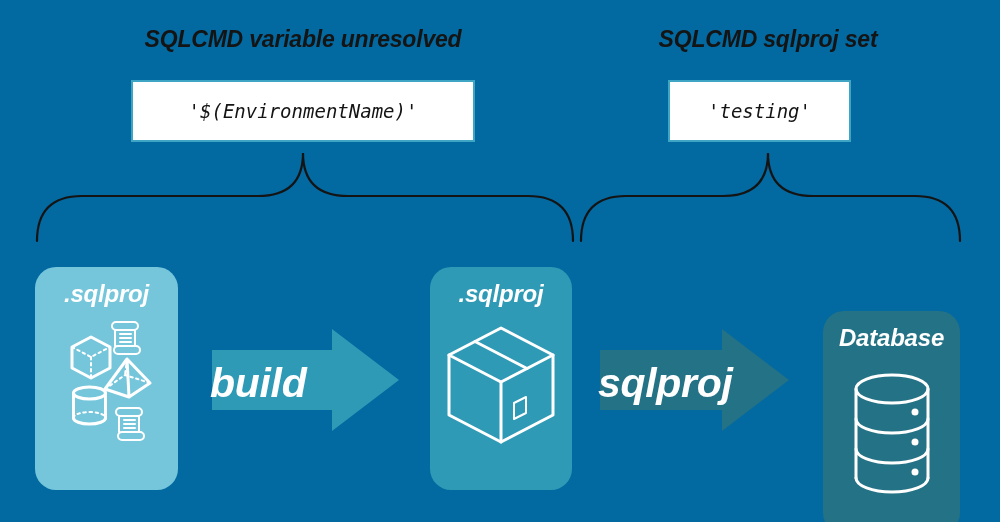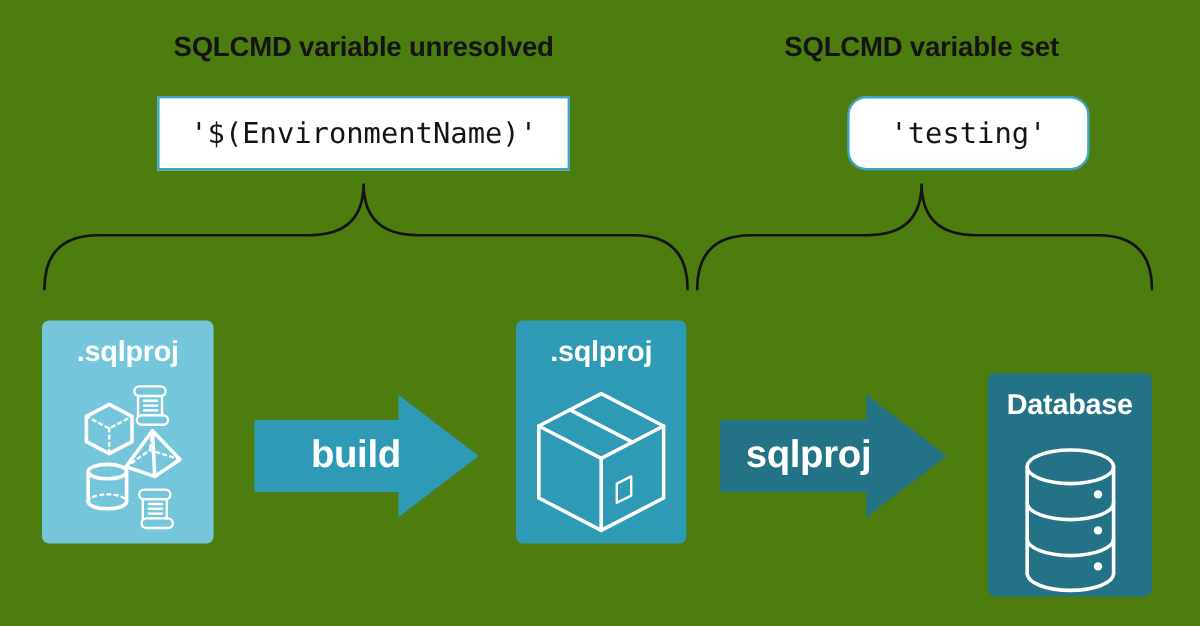--- a/index.html
+++ b/index.html
@@ -1,70 +1,71 @@
 <!DOCTYPE html>
 <html style="--sqlproj-fill: #75C6DB; --dacpac-fill: #2E9AB5; --database-fill: #247285; --code-border: #3EA6C4; --ink: #141414;"><head>
 <meta charset="utf-8">
 <style>
   html,body{margin:0;padding:0;background:#ffffff;}
   .canvas{
-    position:relative;width:1000px;height:522px;background:#4d7c0f;overflow:hidden;
+    position:relative;width:1000px;height:522px;background:#0369a1;overflow:hidden;
     font-family:"Liberation Sans",sans-serif;
+    font-style:italic;
   }
   .heading{
     position:absolute;top:26px;font-size:23px;font-weight:700;color:var(--ink,#141414);
     text-align:center;letter-spacing:-0.2px;
   }
   .h-left{left:103px;width:400px;}
   .h-right{left:578px;width:380px;}
   .codebox{
     position:absolute;top:80px;height:62px;box-sizing:border-box;background:#ffffff;
     border:2px solid var(--code-border,#3EA6C4);
     display:flex;align-items:center;justify-content:center;
   }
   .cb-left{left:131px;width:344px;}
-  .cb-right{left:706px;width:202px;border-radius:16px;}
+  .cb-right{left:668px;width:183px;}
   .codebox span{
-    font-family:"DejaVu Sans Mono",monospace;font-size:24px;color:var(--ink,#141414);
+    font-family:"DejaVu Sans Mono",monospace;font-size:19px;color:var(--ink,#141414);
     white-space:pre;
   }
   .overlay{position:absolute;left:0;top:0;width:1000px;height:522px;pointer-events:none;}
   .brace{fill:none;stroke:var(--ink,#141414);stroke-width:2.2;stroke-linecap:round;}
   .node{
-    position:absolute;top:267px;height:186px;border-radius:6px;
+    position:absolute;top:267px;height:223px;border-radius:21px;
   }
   .node-sqlproj{left:35px;width:143px;background:var(--sqlproj-fill,#75C6DB);}
   .node-dacpac{left:430px;width:142px;background:var(--dacpac-fill,#2E9AB5);}
   .node-database{left:823px;width:137px;background:var(--database-fill,#247285);margin-top:44px;}
   .node-title{
     position:absolute;top:13px;left:0;width:100%;text-align:center;
     color:#ffffff;font-size:24px;font-weight:700;letter-spacing:-0.2px;
   }
   .node-icon{position:absolute;}
   .node-icon *{vector-effect:non-scaling-stroke;}
   .ic{fill:none;stroke:#ffffff;stroke-width:3;stroke-linejoin:round;stroke-linecap:round;}
   .ic-thin{fill:none;stroke:#ffffff;stroke-width:2;stroke-linejoin:round;stroke-linecap:round;}
   .ic-dash{fill:none;stroke:#ffffff;stroke-width:2;stroke-dasharray:2.5 3.5;stroke-linejoin:round;stroke-linecap:round;}
   .dot{fill:#ffffff;stroke:none;}
   .arrow-build{fill:var(--dacpac-fill,#2E9AB5);}
   .arrow-deploy{fill:var(--database-fill,#247285);}
   .arrow-label{
-    position:absolute;top:360px;color:#ffffff;font-size:32px;font-weight:700;
-    text-align:right;letter-spacing:-0.3px;
+    position:absolute;top:360px;color:#ffffff;font-size:41px;font-weight:700;
+    text-align:left;letter-spacing:-0.3px;
   }
   .al-build{left:210px;width:124px;}
   .al-deploy{left:598px;width:128px;}
 </style>
 </head>
 <body>
 
 <div class="canvas">
 
   <div class="heading h-left">SQLCMD variable unresolved</div>
-  <div class="heading h-right">SQLCMD variable set</div>
+  <div class="heading h-right">SQLCMD sqlproj set</div>
 
   <div class="codebox cb-left">
     <span>'$(EnvironmentName)'</span>
   </div>
   <div class="codebox cb-right">
     <span>'testing'</span>
   </div>
 
   <svg class="overlay" viewBox="0 0 1000 522">
     <path class="brace" d="M37,241 Q37,196 82,196 L258,196 Q303,196 303,153 Q303,196 348,196 L528,196 Q573,196 573,241"></path>

